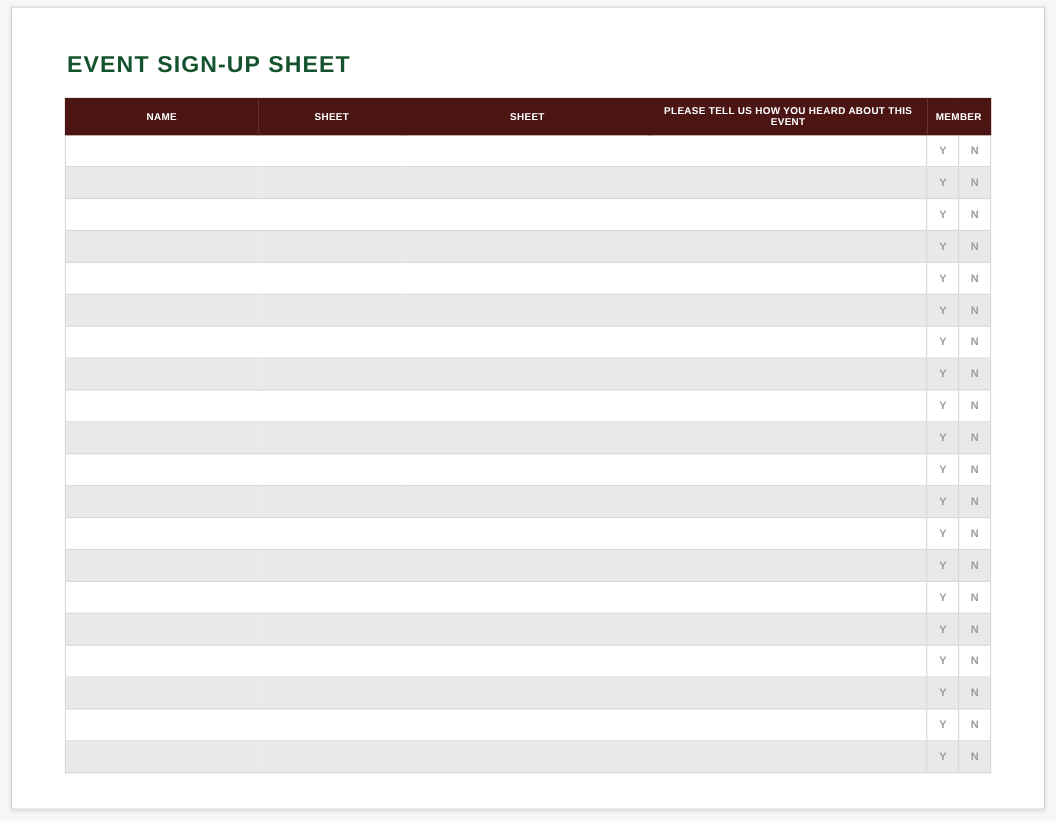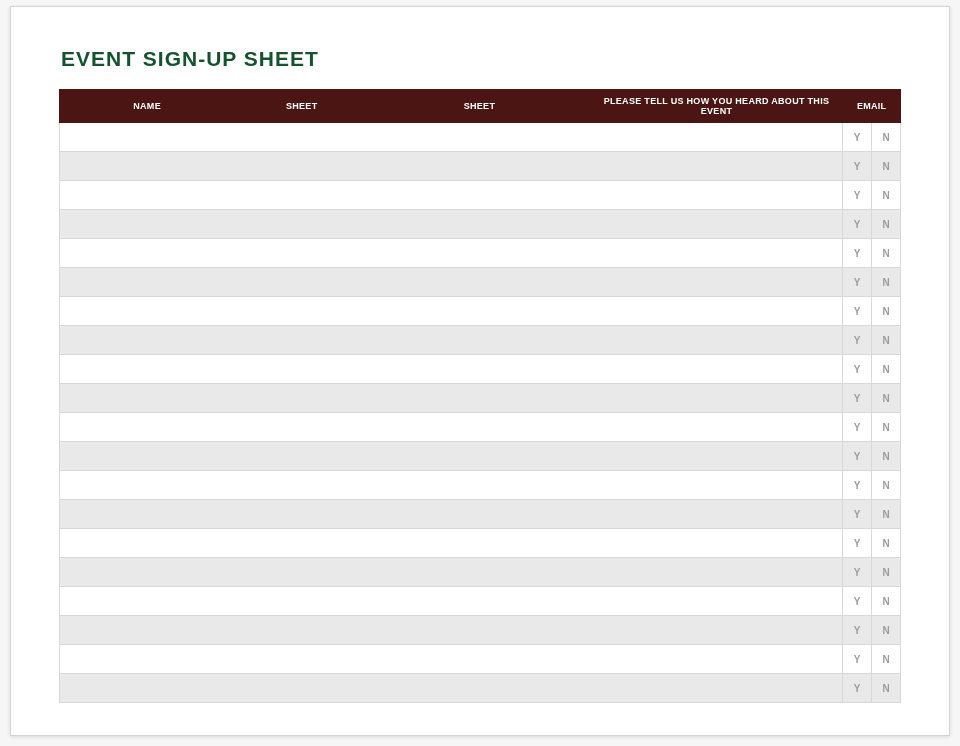--- a/index.html
+++ b/index.html
@@ -91,21 +91,21 @@
       <col class="c-heard">
         <col class="c-y">
         <col class="c-n">
     </colgroup>
     <thead>
       <tr>
         <th>NAME</th>
         <th>SHEET</th>
         <th>SHEET</th>
         <th>PLEASE TELL US HOW YOU HEARD ABOUT THIS EVENT</th>
-        <th colspan="2">EMAIL</th>
+        <th colspan="2">MEMBER</th>
       </tr>
     </thead>
     <tbody id="rows">
         <tr>
           <td></td>
           <td></td>
           <td></td>
           <td></td>
           <td class="yn">Y</td>
           <td class="yn">N</td>

